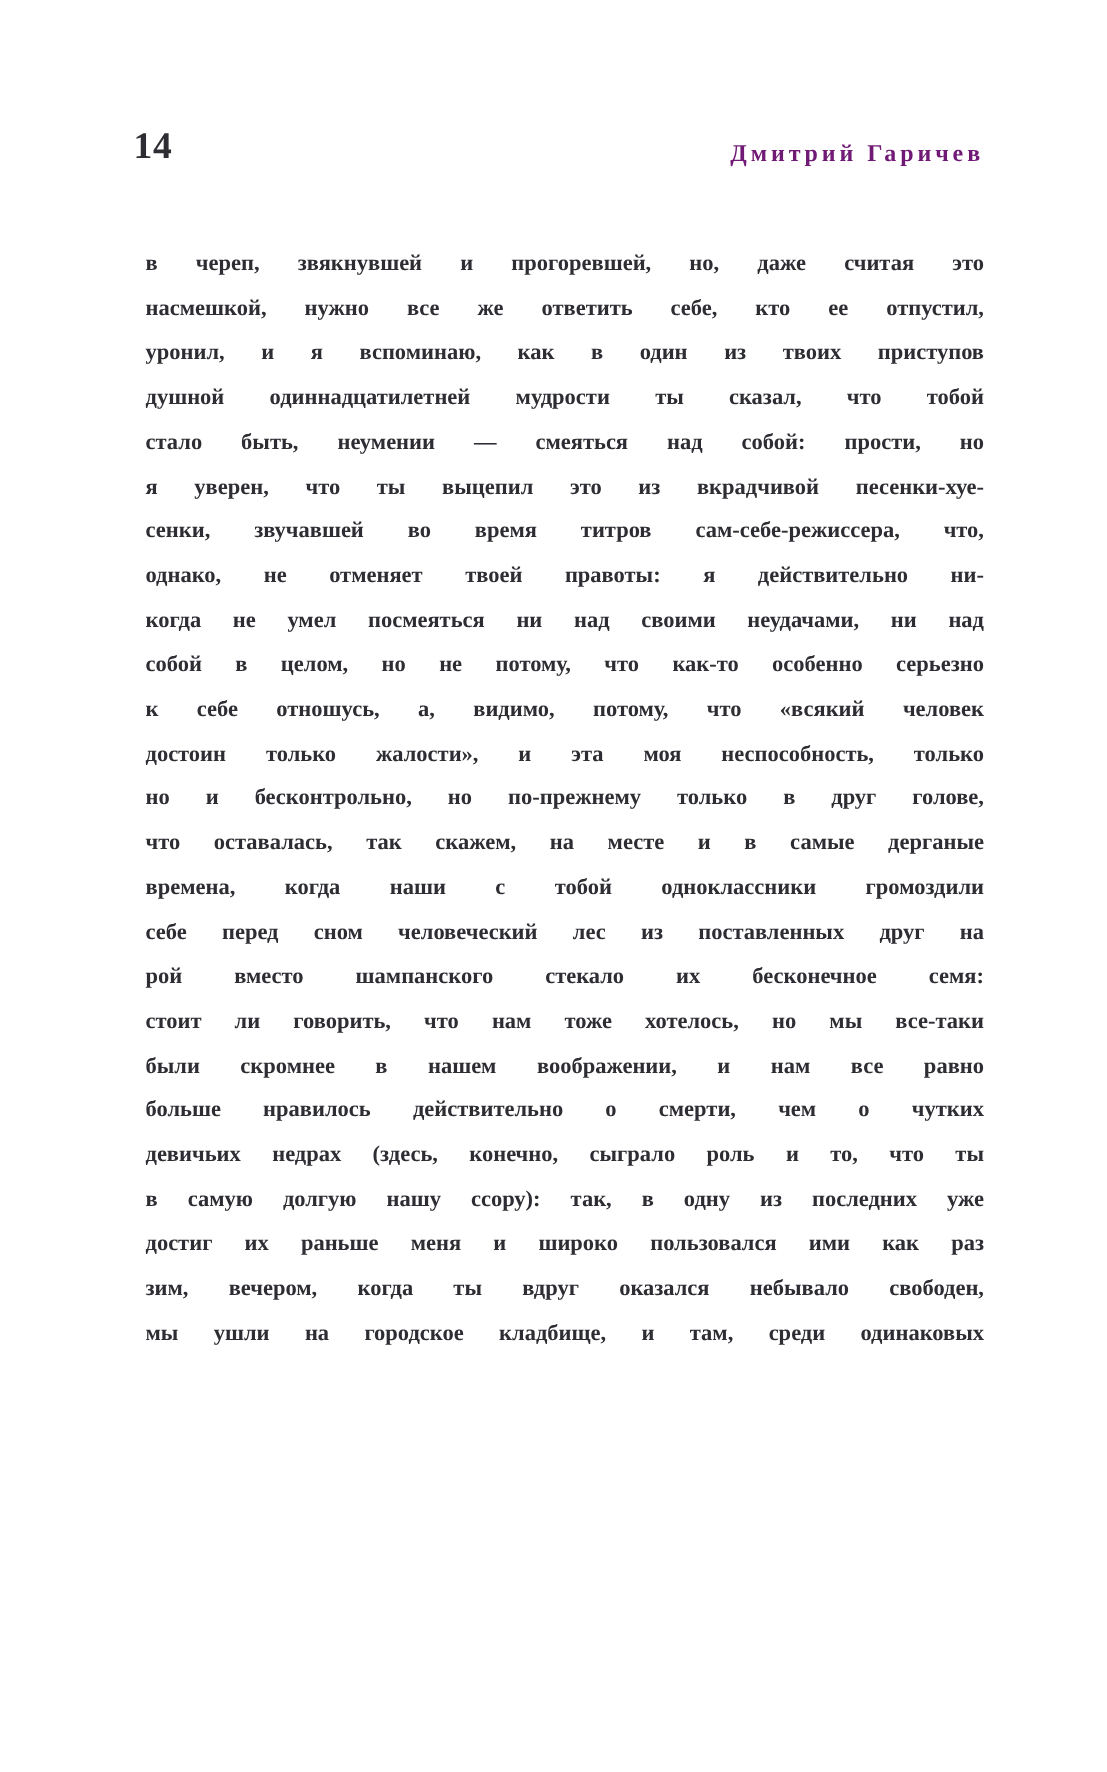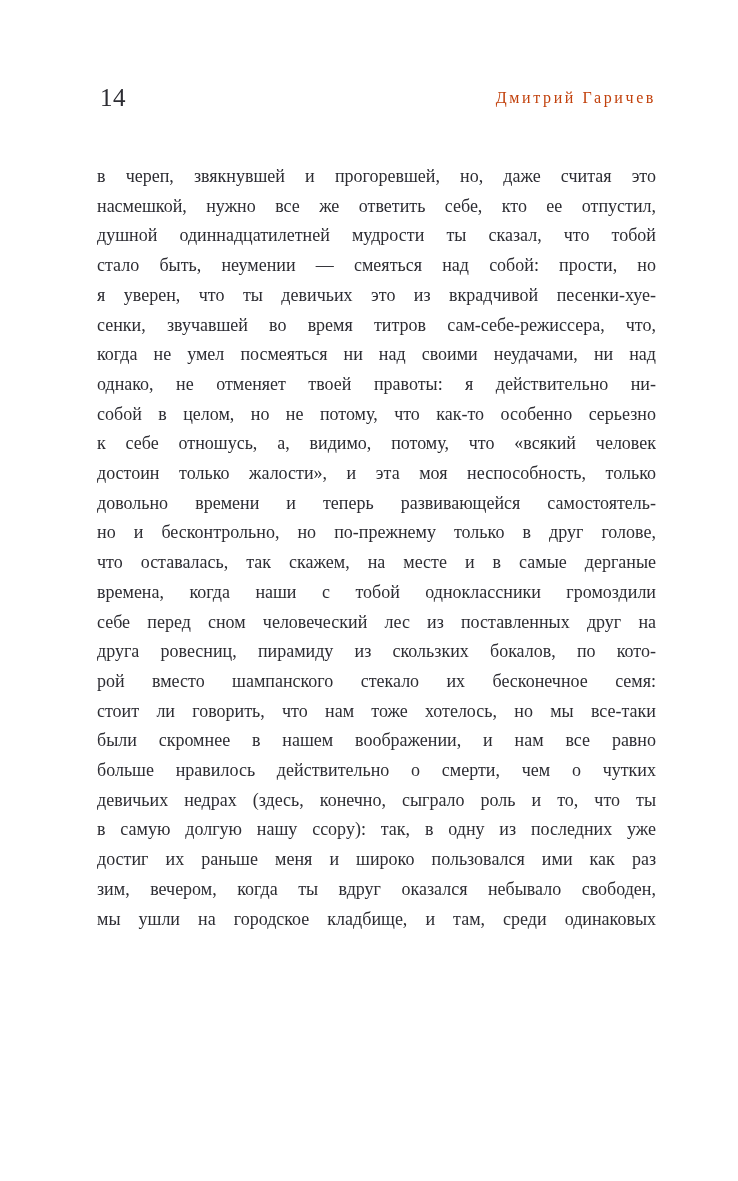--- a/index.html
+++ b/index.html
@@ -12,80 +12,81 @@
     width: 738px;
     height: 1181px;
     background: #ffffff;
     font-family: "Liberation Serif", serif;
     color: #2d2d33;
     overflow: hidden;
   }
   .page-header {
     position: absolute;
     top: 84px;
-    left: 100px;
+    left: 89px;
     right: 82px;
     display: flex;
     justify-content: space-between;
-    align-items: center;
+    align-items: flex-end;
+    font-weight: bold;
   }
   .page-number {
     font-size: 25px;
     letter-spacing: 0.5px;
     color: #2d2d33;
   }
   .running-head {
     font-size: 16px;
     letter-spacing: 2.6px;
-    color: #c2410c;
+    color: #701a75;
   }
   .body-text {
     position: absolute;
     top: 162px;
     left: 97px;
     width: 559px;
   }
   .text-line {
-    font-size: 18px;
+    font-size: 15px;
     line-height: 29.7px;
     text-align: justify;
     text-align-last: justify;
     -moz-text-align-last: justify;
     white-space: normal;
     color: #2d2d33;
+    font-weight: bold;
   }
 </style>
 </head>
 <body>
 
 <div class="book-page">
 
   <div class="page-header">
     <span class="page-number">14</span>
     <span class="running-head">Дмитрий Гаричев</span>
   </div>
 
   <div class="body-text">
     <div class="text-line">в череп, звякнувшей и прогоревшей, но, даже считая это</div>
     <div class="text-line">насмешкой, нужно все же ответить себе, кто ее отпустил,</div>
+    <div class="text-line">уронил, и я вспоминаю, как в один из твоих приступов</div>
     <div class="text-line">душной одиннадцатилетней мудрости ты сказал, что тобой</div>
     <div class="text-line">стало быть, неумении — смеяться над собой: прости, но</div>
-    <div class="text-line">я уверен, что ты девичьих это из вкрадчивой песенки-хуе-</div>
+    <div class="text-line">я уверен, что ты выцепил это из вкрадчивой песенки-хуе-</div>
     <div class="text-line">сенки, звучавшей во время титров сам-себе-режиссера, что,</div>
+    <div class="text-line">однако, не отменяет твоей правоты: я действительно ни-</div>
     <div class="text-line">когда не умел посмеяться ни над своими неудачами, ни над</div>
-    <div class="text-line">однако, не отменяет твоей правоты: я действительно ни-</div>
     <div class="text-line">собой в целом, но не потому, что как-то особенно серьезно</div>
     <div class="text-line">к себе отношусь, а, видимо, потому, что «всякий человек</div>
     <div class="text-line">достоин только жалости», и эта моя неспособность, только</div>
-    <div class="text-line">довольно времени и теперь развивающейся самостоятель-</div>
     <div class="text-line">но и бесконтрольно, но по-прежнему только в друг голове,</div>
     <div class="text-line">что оставалась, так скажем, на месте и в самые дерганые</div>
     <div class="text-line">времена, когда наши с тобой одноклассники громоздили</div>
     <div class="text-line">себе перед сном человеческий лес из поставленных друг на</div>
-    <div class="text-line">друга ровесниц, пирамиду из скользких бокалов, по кото-</div>
     <div class="text-line">рой вместо шампанского стекало их бесконечное семя:</div>
     <div class="text-line">стоит ли говорить, что нам тоже хотелось, но мы все-таки</div>
     <div class="text-line">были скромнее в нашем воображении, и нам все равно</div>
     <div class="text-line">больше нравилось действительно о смерти, чем о чутких</div>
     <div class="text-line">девичьих недрах (здесь, конечно, сыграло роль и то, что ты</div>
     <div class="text-line">в самую долгую нашу ссору): так, в одну из последних уже</div>
     <div class="text-line">достиг их раньше меня и широко пользовался ими как раз</div>
     <div class="text-line">зим, вечером, когда ты вдруг оказался небывало свободен,</div>
     <div class="text-line">мы ушли на городское кладбище, и там, среди одинаковых</div>
   </div>

